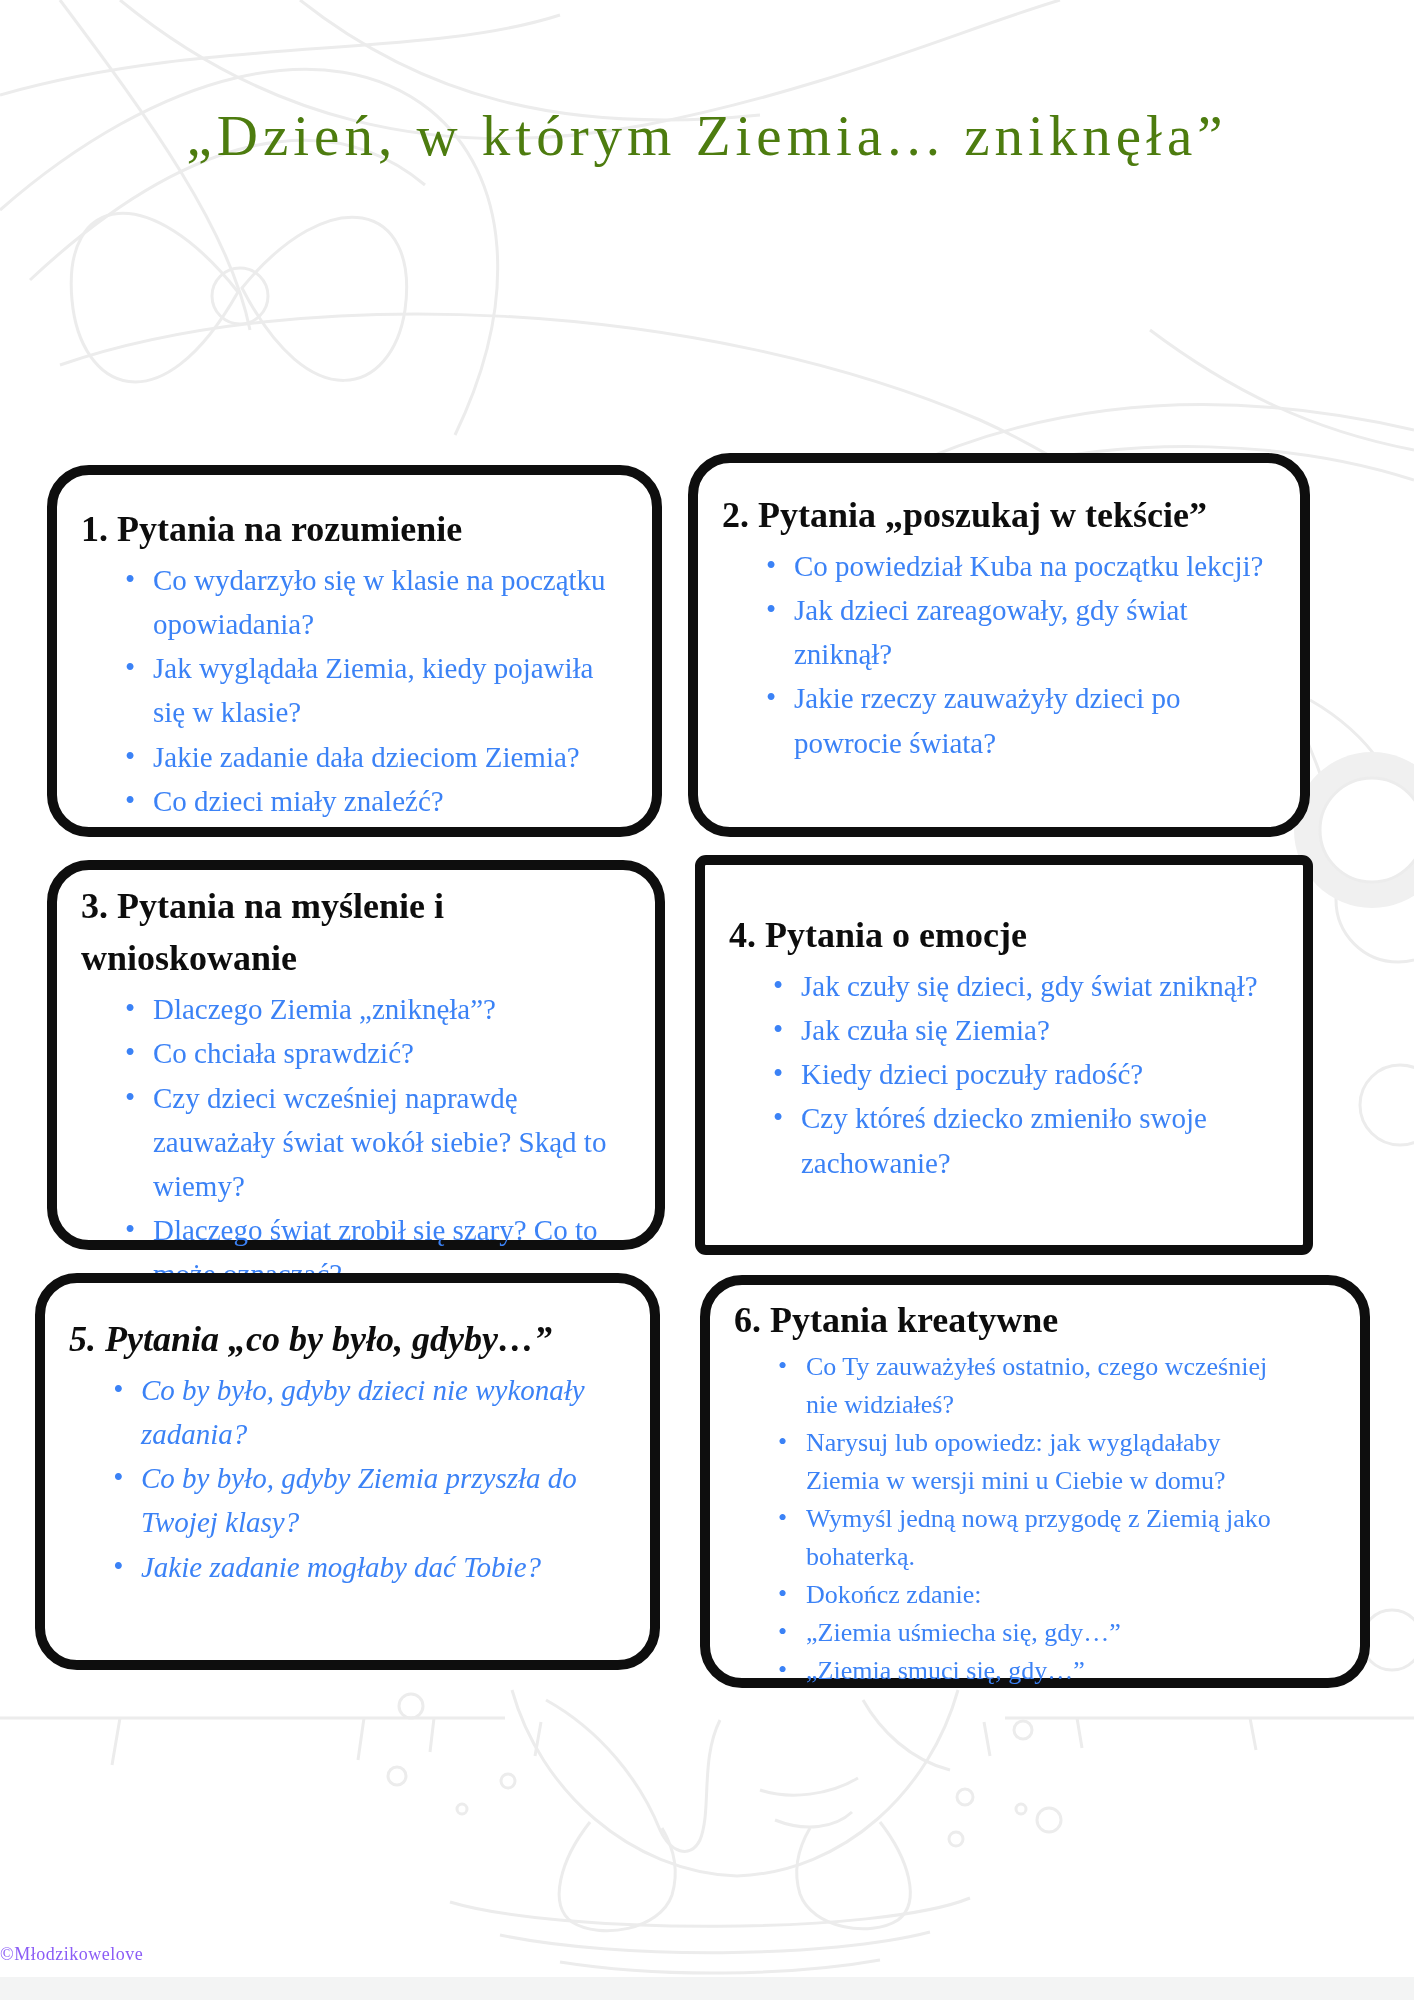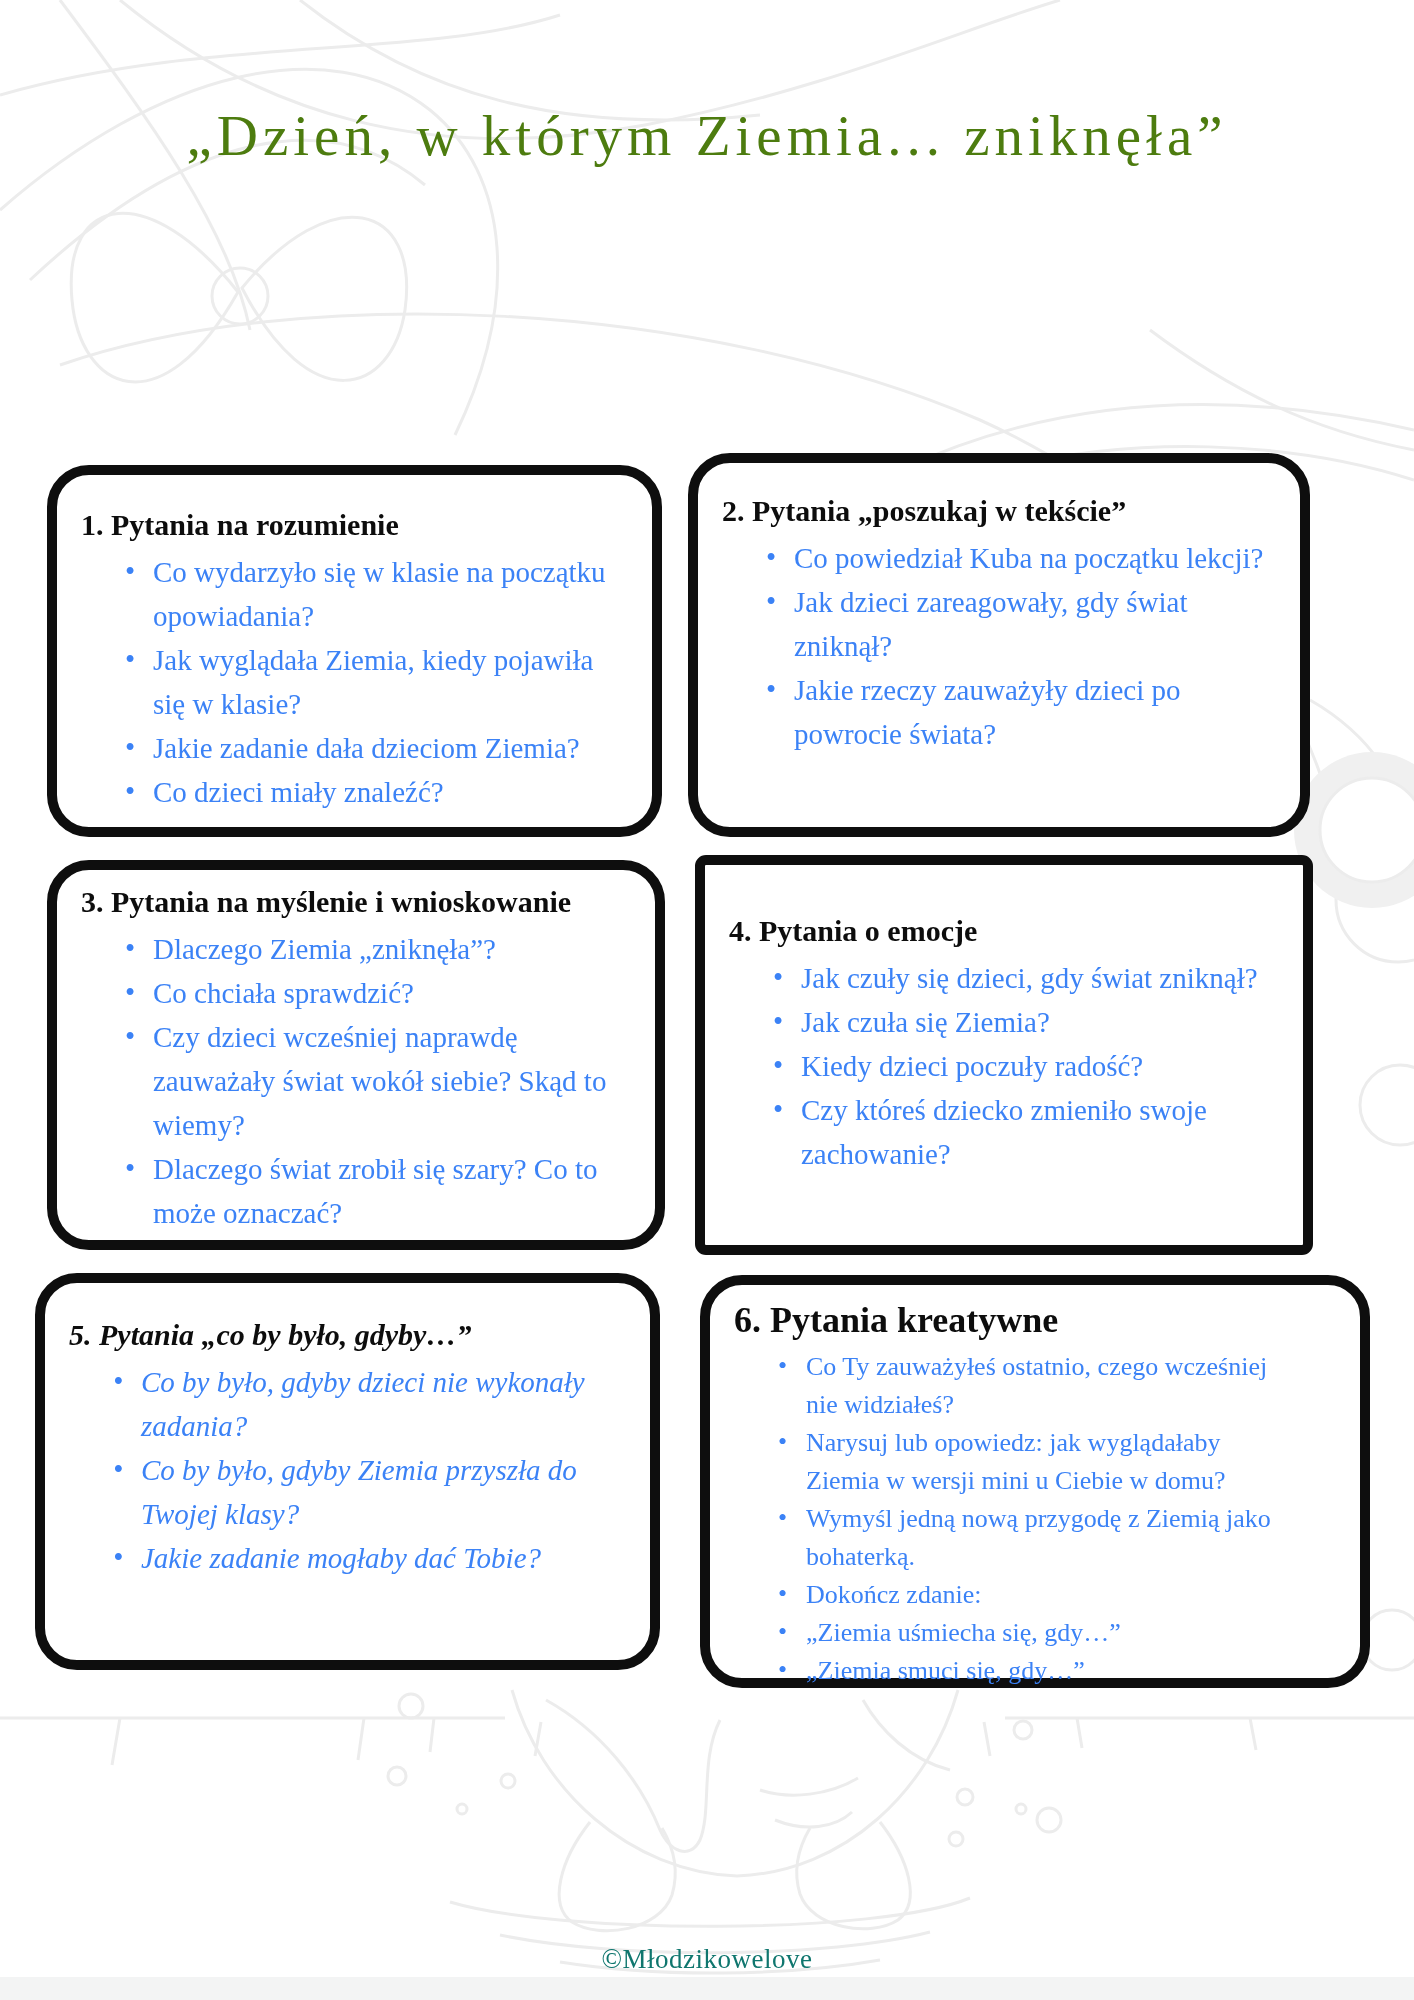--- a/index.html
+++ b/index.html
@@ -27,21 +27,21 @@
   .box {
     position:absolute;
     box-sizing:border-box;
     background:#ffffff;
     border:10px solid #0e0e0e;
     border-radius:42px;
     padding:26px 16px 0 22px;
   }
   .box h2 {
     margin:0 0 3px 2px;
-    font-size:30px;
+    font-size:36px;
     line-height:1.45;
     font-weight:bold;
     color:#0d0d0d;
     white-space:pre-line;
   }
   .box ul {
     list-style:none;
     margin:0;
     padding:0 0 0 44px;
   }
@@ -55,23 +55,22 @@
   }
   .box li::before {
     content:"\2022";
     position:absolute;
     left:2px; top:-1px;
   }
   .box.small h2 { font-size:36px; line-height:1.4; }
   .box.small li { font-size:26px; line-height:1.46; }
   .footer {
     position:absolute; top:1944px; left:0; width:100%;
-    text-align:center;
-    font-size:27px;
-    color:#0f766e;
+    font-size:18px;
+    color:#8b5cf6;
     letter-spacing:0.5px;
   }
   .bottom-band {
     position:absolute; left:0; bottom:0;
     width:100%; height:23px;
     background:#f3f4f4;
   }
 </style>
 </head>
 <body>

